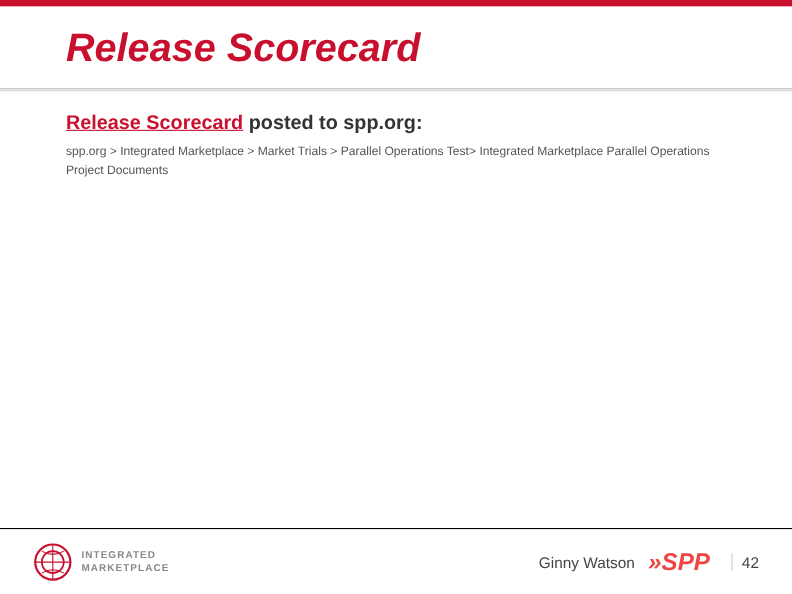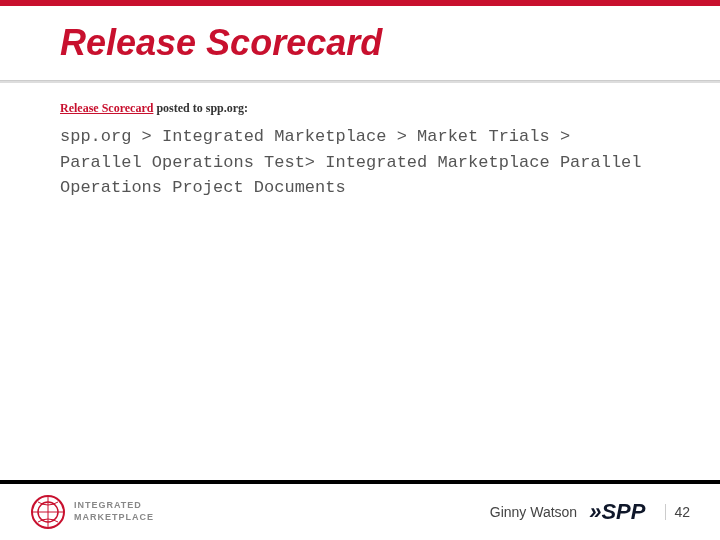--- a/index.html
+++ b/index.html
@@ -82,48 +82,46 @@
     .main-content {
       position: absolute;
       top: 81px;
       left: 0;
       right: 0;
       bottom: 60px;
       padding: 20px 60px;
     }
 
     .subtitle {
-      font-size: 12px;
+      font-size: 18px;
       font-weight: bold;
       color: #333333;
       margin-bottom: 8px;
-      font-family: Liberation Serif, serif;
     }
 
     .subtitle .link-text {
       color: #c8102e;
       text-decoration: underline;
     }
 
     .breadcrumb {
-      font-size: 17px;
+      font-size: 11px;
       color: #555555;
       line-height: 1.5;
       max-width: 680px;
-      font-family: Liberation Mono, monospace;
     }
 
     
     .footer {
       position: absolute;
       bottom: 0;
       left: 0;
       right: 0;
       height: 60px;
-      border-top: 4px solid #000000;
+      border-top: 1px solid #000000;
       display: flex;
       align-items: center;
       justify-content: space-between;
       padding: 0 30px;
     }
 
     .footer-logo {
       display: flex;
       align-items: center;
       gap: 8px;
@@ -155,21 +153,21 @@
     }
 
     .spp-logo {
       display: flex;
       align-items: center;
     }
 
     .spp-text {
       font-size: 22px;
       font-weight: bold;
-      color: #0f172a;
+      color: #ef4444;
       font-style: italic;
     }
 
     .page-number {
       font-size: 14px;
       color: #444444;
       margin-left: 8px;
       border-left: 1px solid #cccccc;
       padding-left: 8px;
     }

